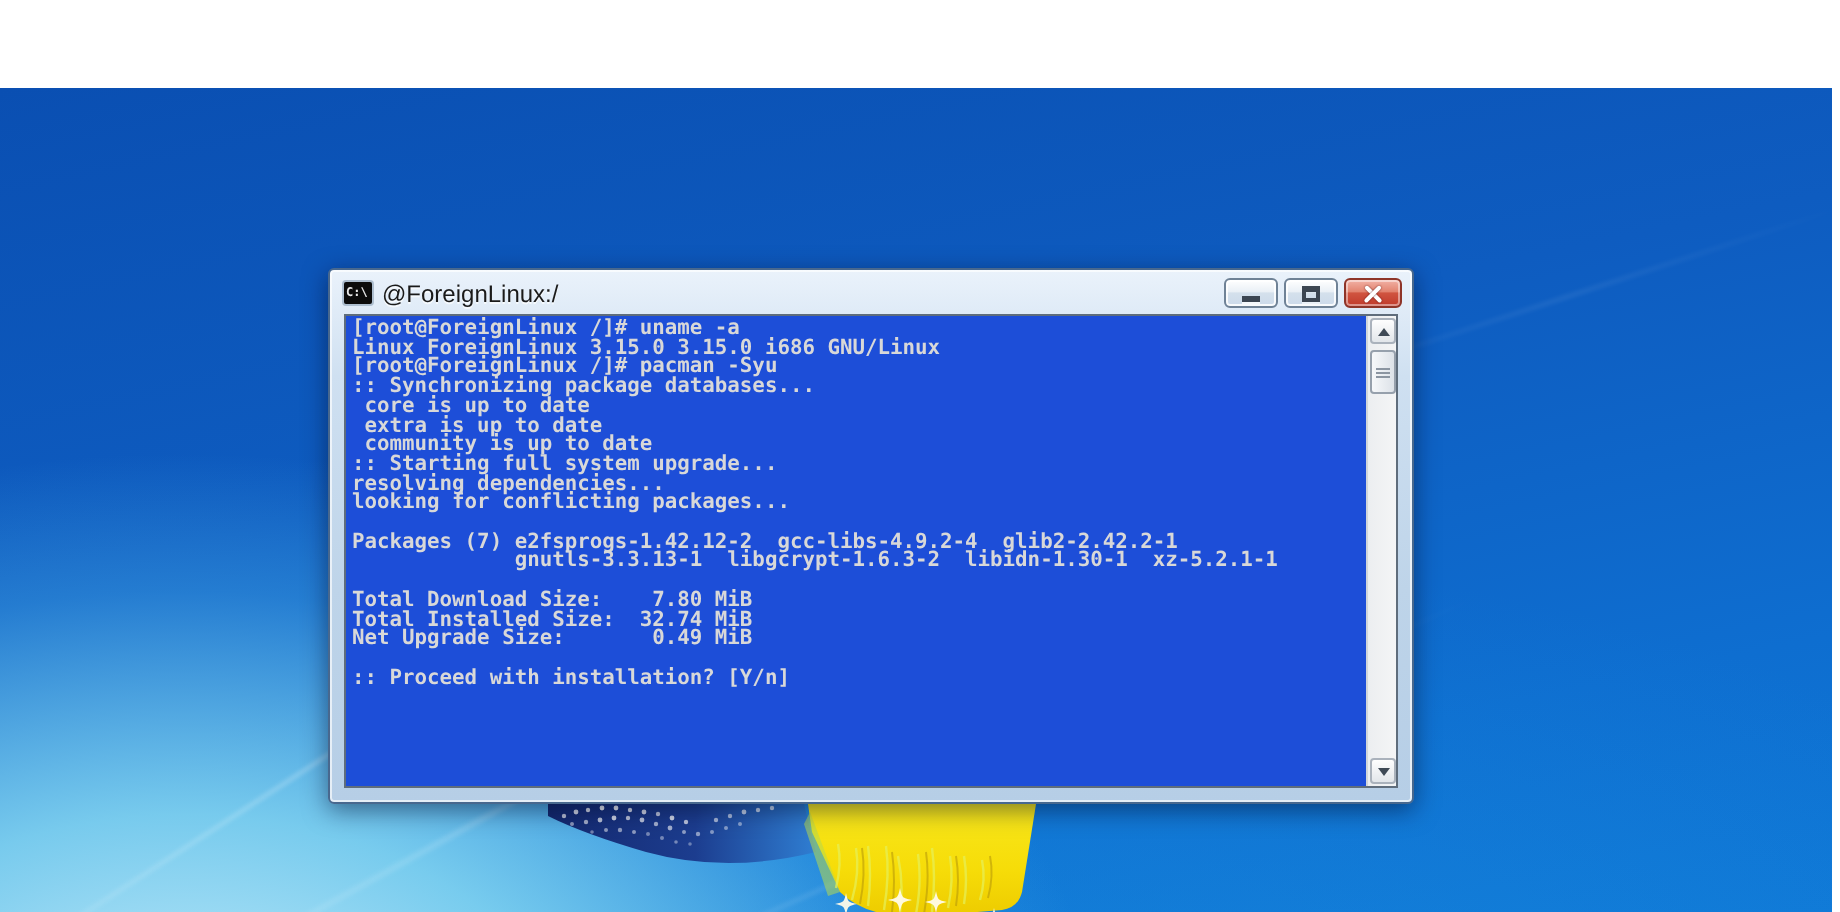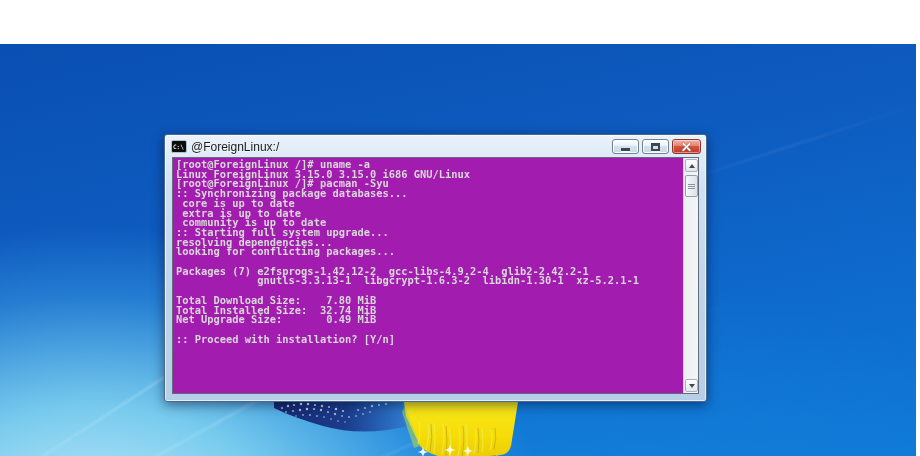--- a/index.html
+++ b/index.html
@@ -74,21 +74,21 @@
   .glyph-x i:first-child { transform: rotate(45deg); }
   .glyph-x i:last-child  { transform: rotate(-45deg); }
 
   
   .console {
     position: absolute; left: 7px; right: 7px; top: 22px; bottom: 7px;
     border: 1px solid #5f6d7c; background: #000;
   }
   .screen {
     position: absolute; left: 0; top: 0; right: 15px; bottom: 0;
-    background: #a21caf; overflow: hidden; cursor: text;
+    background: #1d4ed8; overflow: hidden; cursor: text;
   }
   .screen pre {
     margin: 0; padding: 2px 0 0 3px;
     font: bold 10.4px/9.7px "DejaVu Sans Mono", monospace;
     color: #d8d8d8; white-space: pre; letter-spacing: 0;
   }
   
   .scrollbar {
     position: absolute; right: 0; top: 0; bottom: 0; width: 15px;
     background: linear-gradient(90deg, #eceef0, #f4f5f6);

